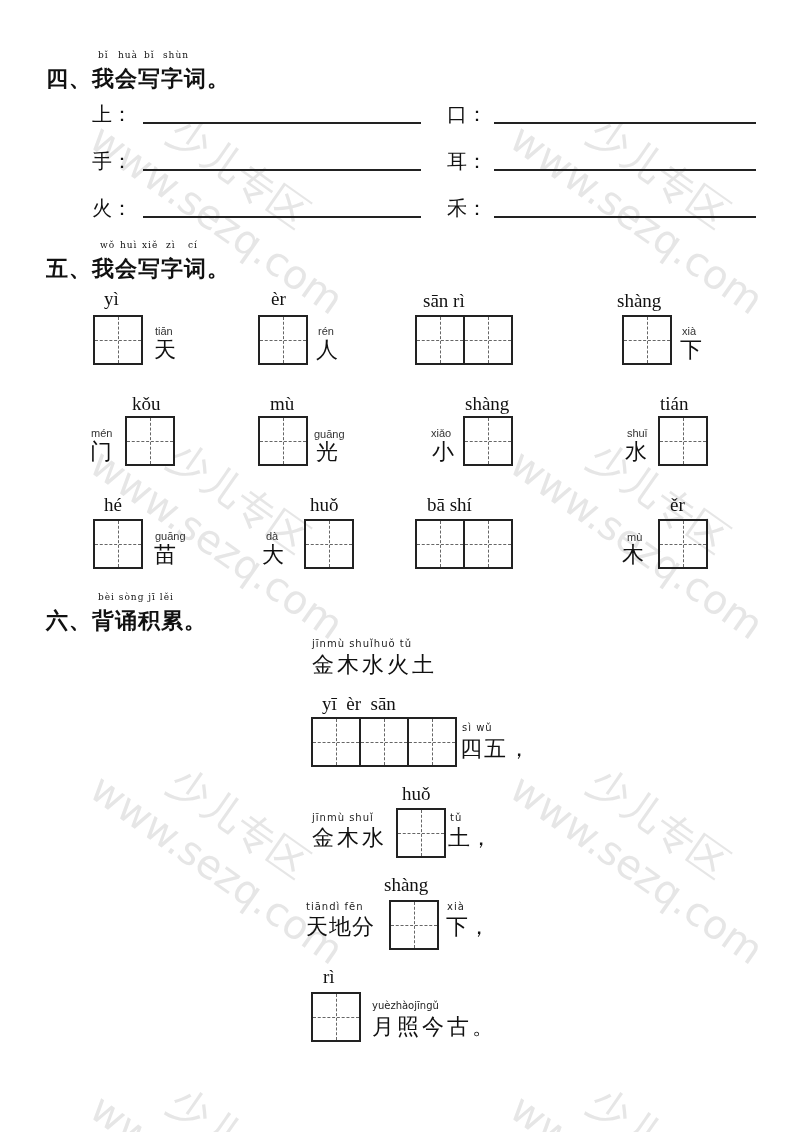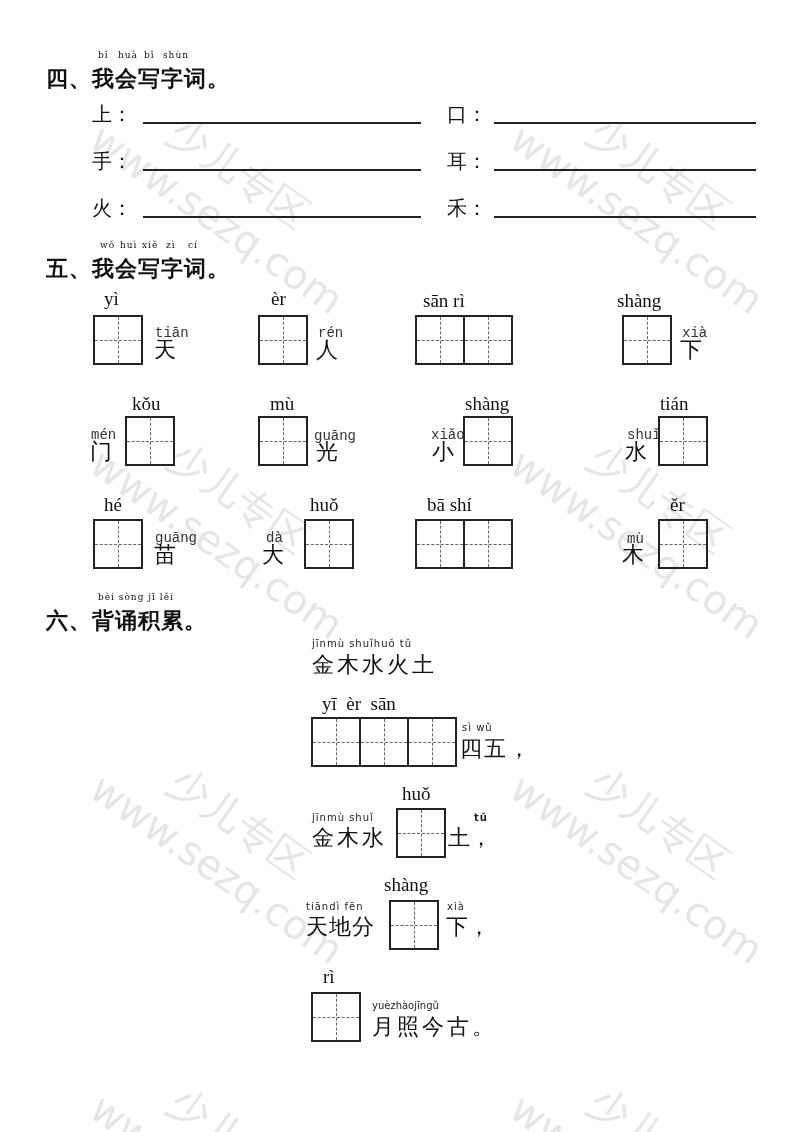--- a/index.html
+++ b/index.html
@@ -8,21 +8,21 @@
   .wm .cn { font-size:40px; display:block; margin-left:60px; }
   .wm .url { font-size:40px; display:block; }
   .sec-title { position:absolute; font-size:22px; font-weight:bold; letter-spacing:1px; }
   .sec-title .py { position:absolute; top:-14px; font-size:9px; font-weight:normal; font-family:"DejaVu Serif", serif; white-space:nowrap; }
   .stroke-row { position:absolute; font-size:20px; font-family:"DejaVu Serif", serif; }
   .line { position:absolute; height:2px; background:#222; }
   .box { position:absolute; width:46px; height:46px; border:2px solid #222; }
   .box::before { content:""; position:absolute; left:50%; top:0; bottom:0; border-left:1px dashed #666; }
   .box::after { content:""; position:absolute; top:50%; left:0; right:0; border-top:1px dashed #666; }
   .pybig { position:absolute; font-family:Liberation Serif, serif; font-size:19px; white-space:nowrap; }
-  .pysmall { position:absolute; font-family:Liberation Mono, monospace; font-size:14px; white-space:nowrap; color:#333; }
+  .pysmall { position:absolute; font-family:Liberation Sans, sans-serif; font-size:11px; white-space:nowrap; color:#333; }
   .hz { position:absolute; font-family:"DejaVu Serif", serif; font-size:22px; white-space:nowrap; }
   .pysans { position:absolute; font-family:"DejaVu Sans", sans-serif; font-size:10px; letter-spacing:1px; white-space:nowrap; color:#222; }
 </style>
 </head>
 <body>
 
 <div class="wm" style="left:140px;top:70px;">
     <span class="cn">少儿专区</span>
     <span class="url">www.sezq.com</span>
   </div>
@@ -157,21 +157,21 @@
 <div class="box" style="left:311px;top:717px;"></div>
 <div class="box" style="left:359px;top:717px;"></div>
 <div class="box" style="left:407px;top:717px;"></div>
 <div class="pysans" style="left:462px;top:722px;">sì wǔ</div>
 <div class="hz" style="left:460px;top:734px;letter-spacing:2px;">四五，</div>
 
 <div class="pybig" style="left:402px;top:783px;">huǒ</div>
 <div class="pysans" style="left:312px;top:812px;">jīnmù shuǐ</div>
 <div class="hz" style="left:312px;top:823px;letter-spacing:3px;">金木水</div>
 <div class="box" style="left:396px;top:808px;"></div>
-<div class="pysans" style="left:474px;top:812px;font-weight:bold;">tǔ</div>
+<div class="pysans" style="left:450px;top:812px;">tǔ</div>
 <div class="hz" style="left:448px;top:823px;">土，</div>
 
 <div class="pybig" style="left:384px;top:874px;">shàng</div>
 <div class="pysans" style="left:306px;top:901px;">tiāndì fēn</div>
 <div class="hz" style="left:306px;top:912px;letter-spacing:1px;">天地分</div>
 <div class="box" style="left:389px;top:900px;"></div>
 <div class="pysans" style="left:447px;top:901px;">xià</div>
 <div class="hz" style="left:446px;top:912px;">下，</div>
 
 <div class="pybig" style="left:323px;top:966px;">rì</div>

